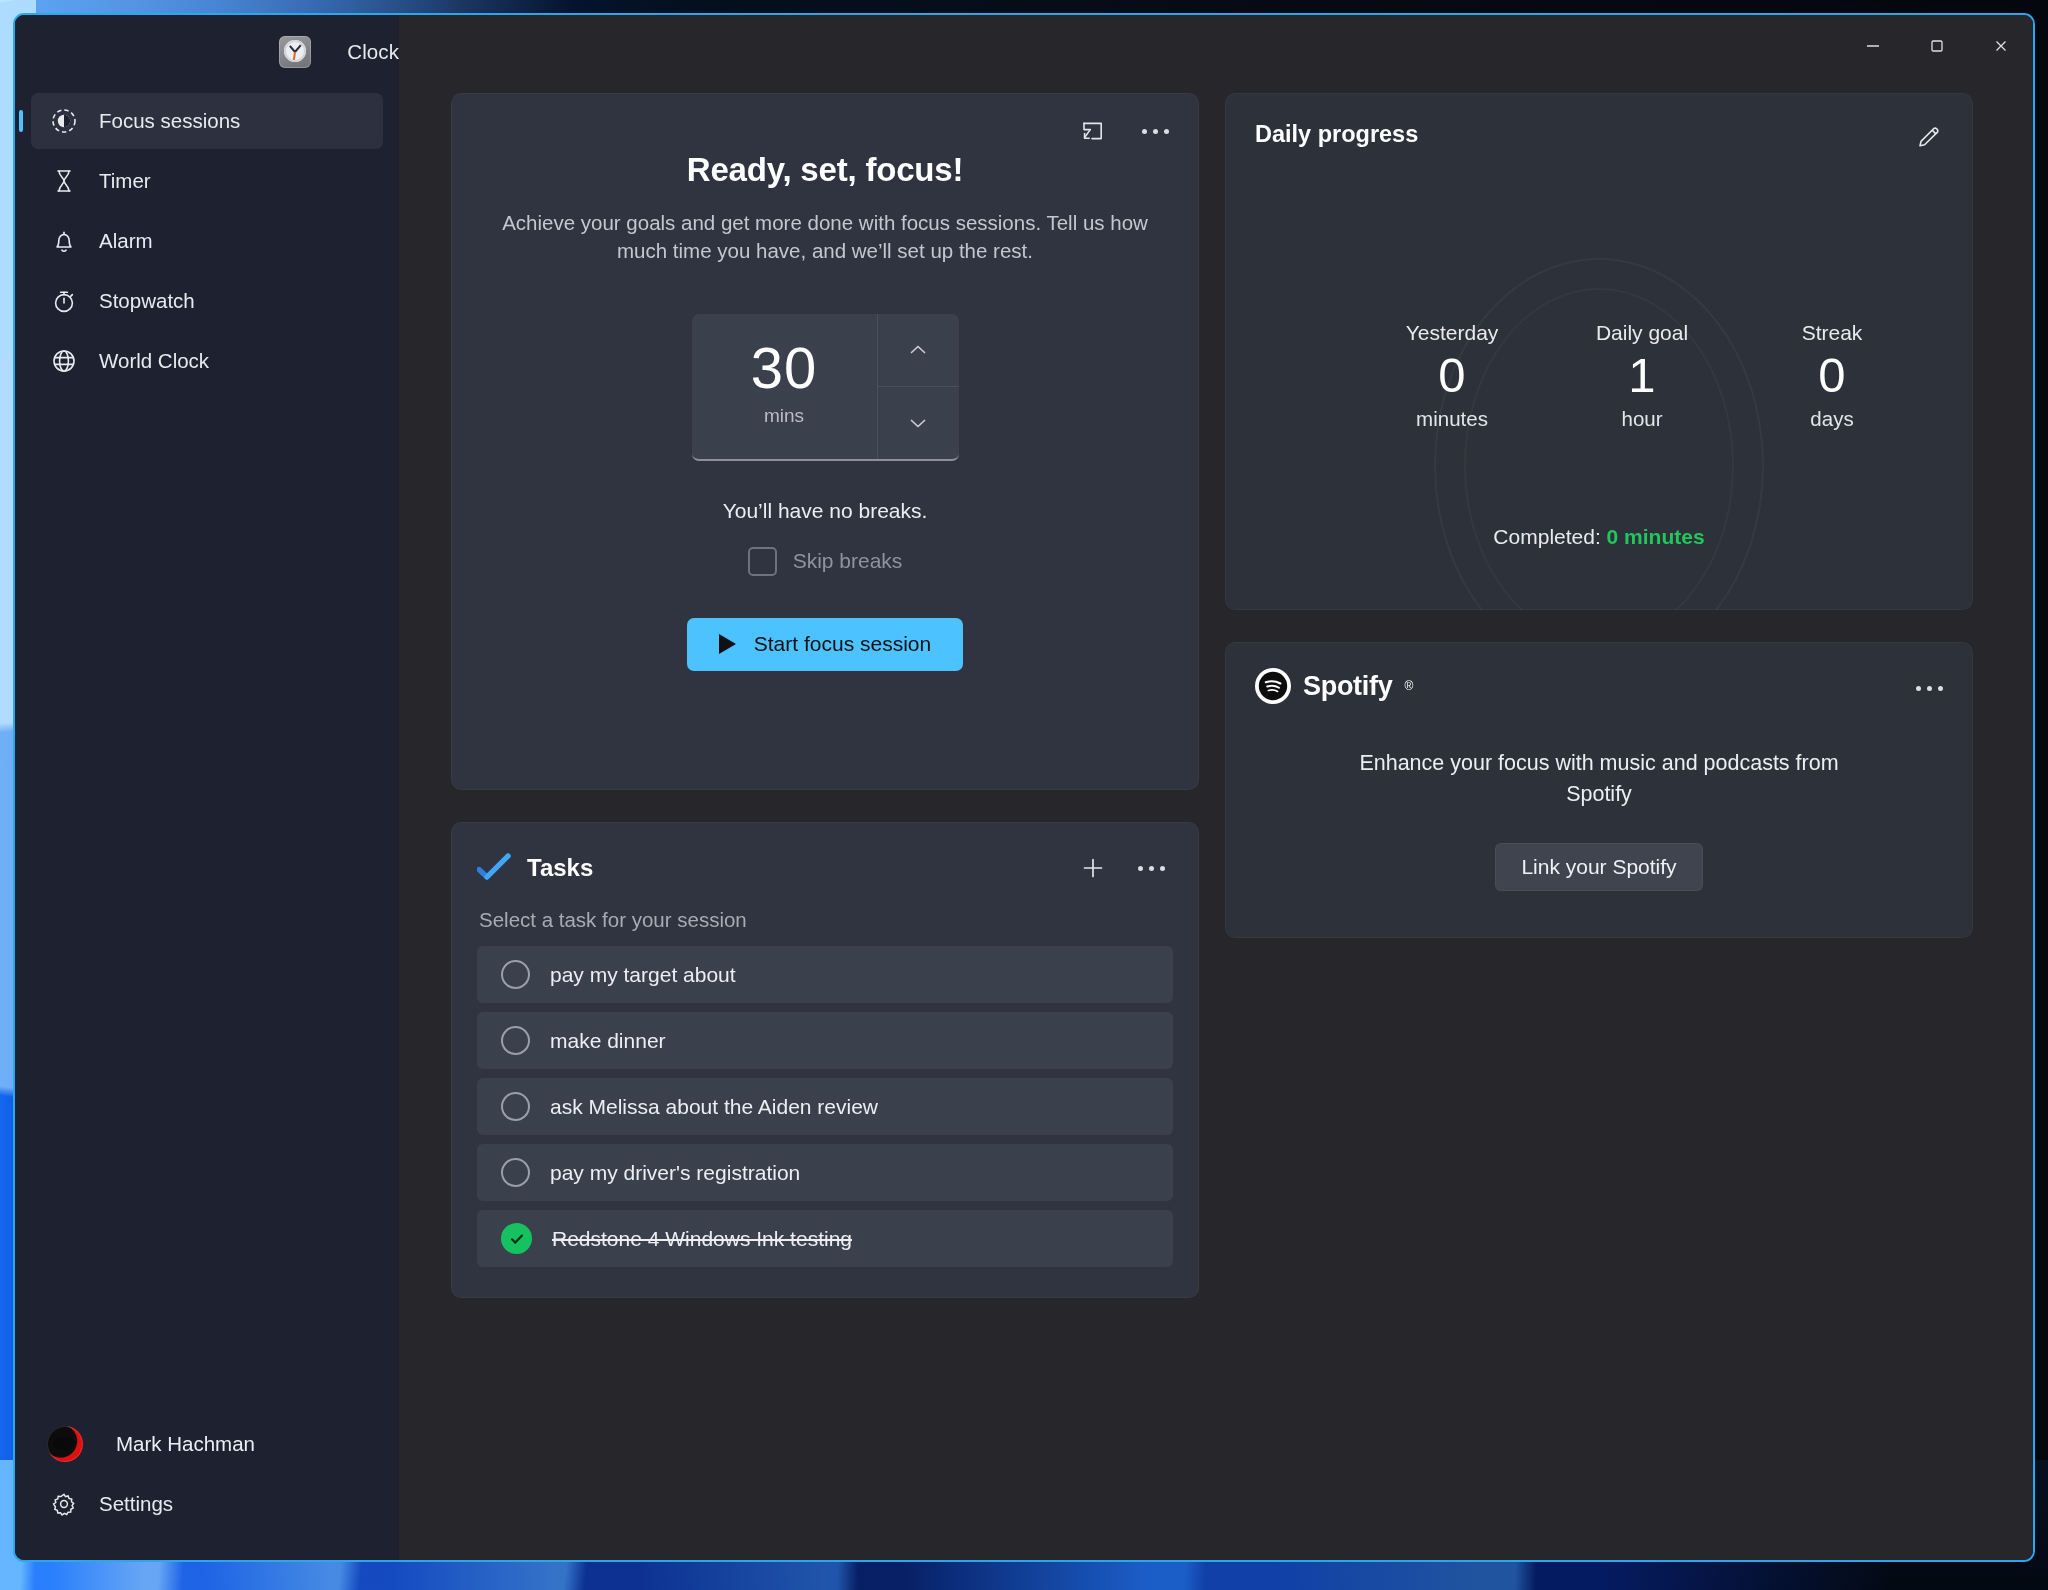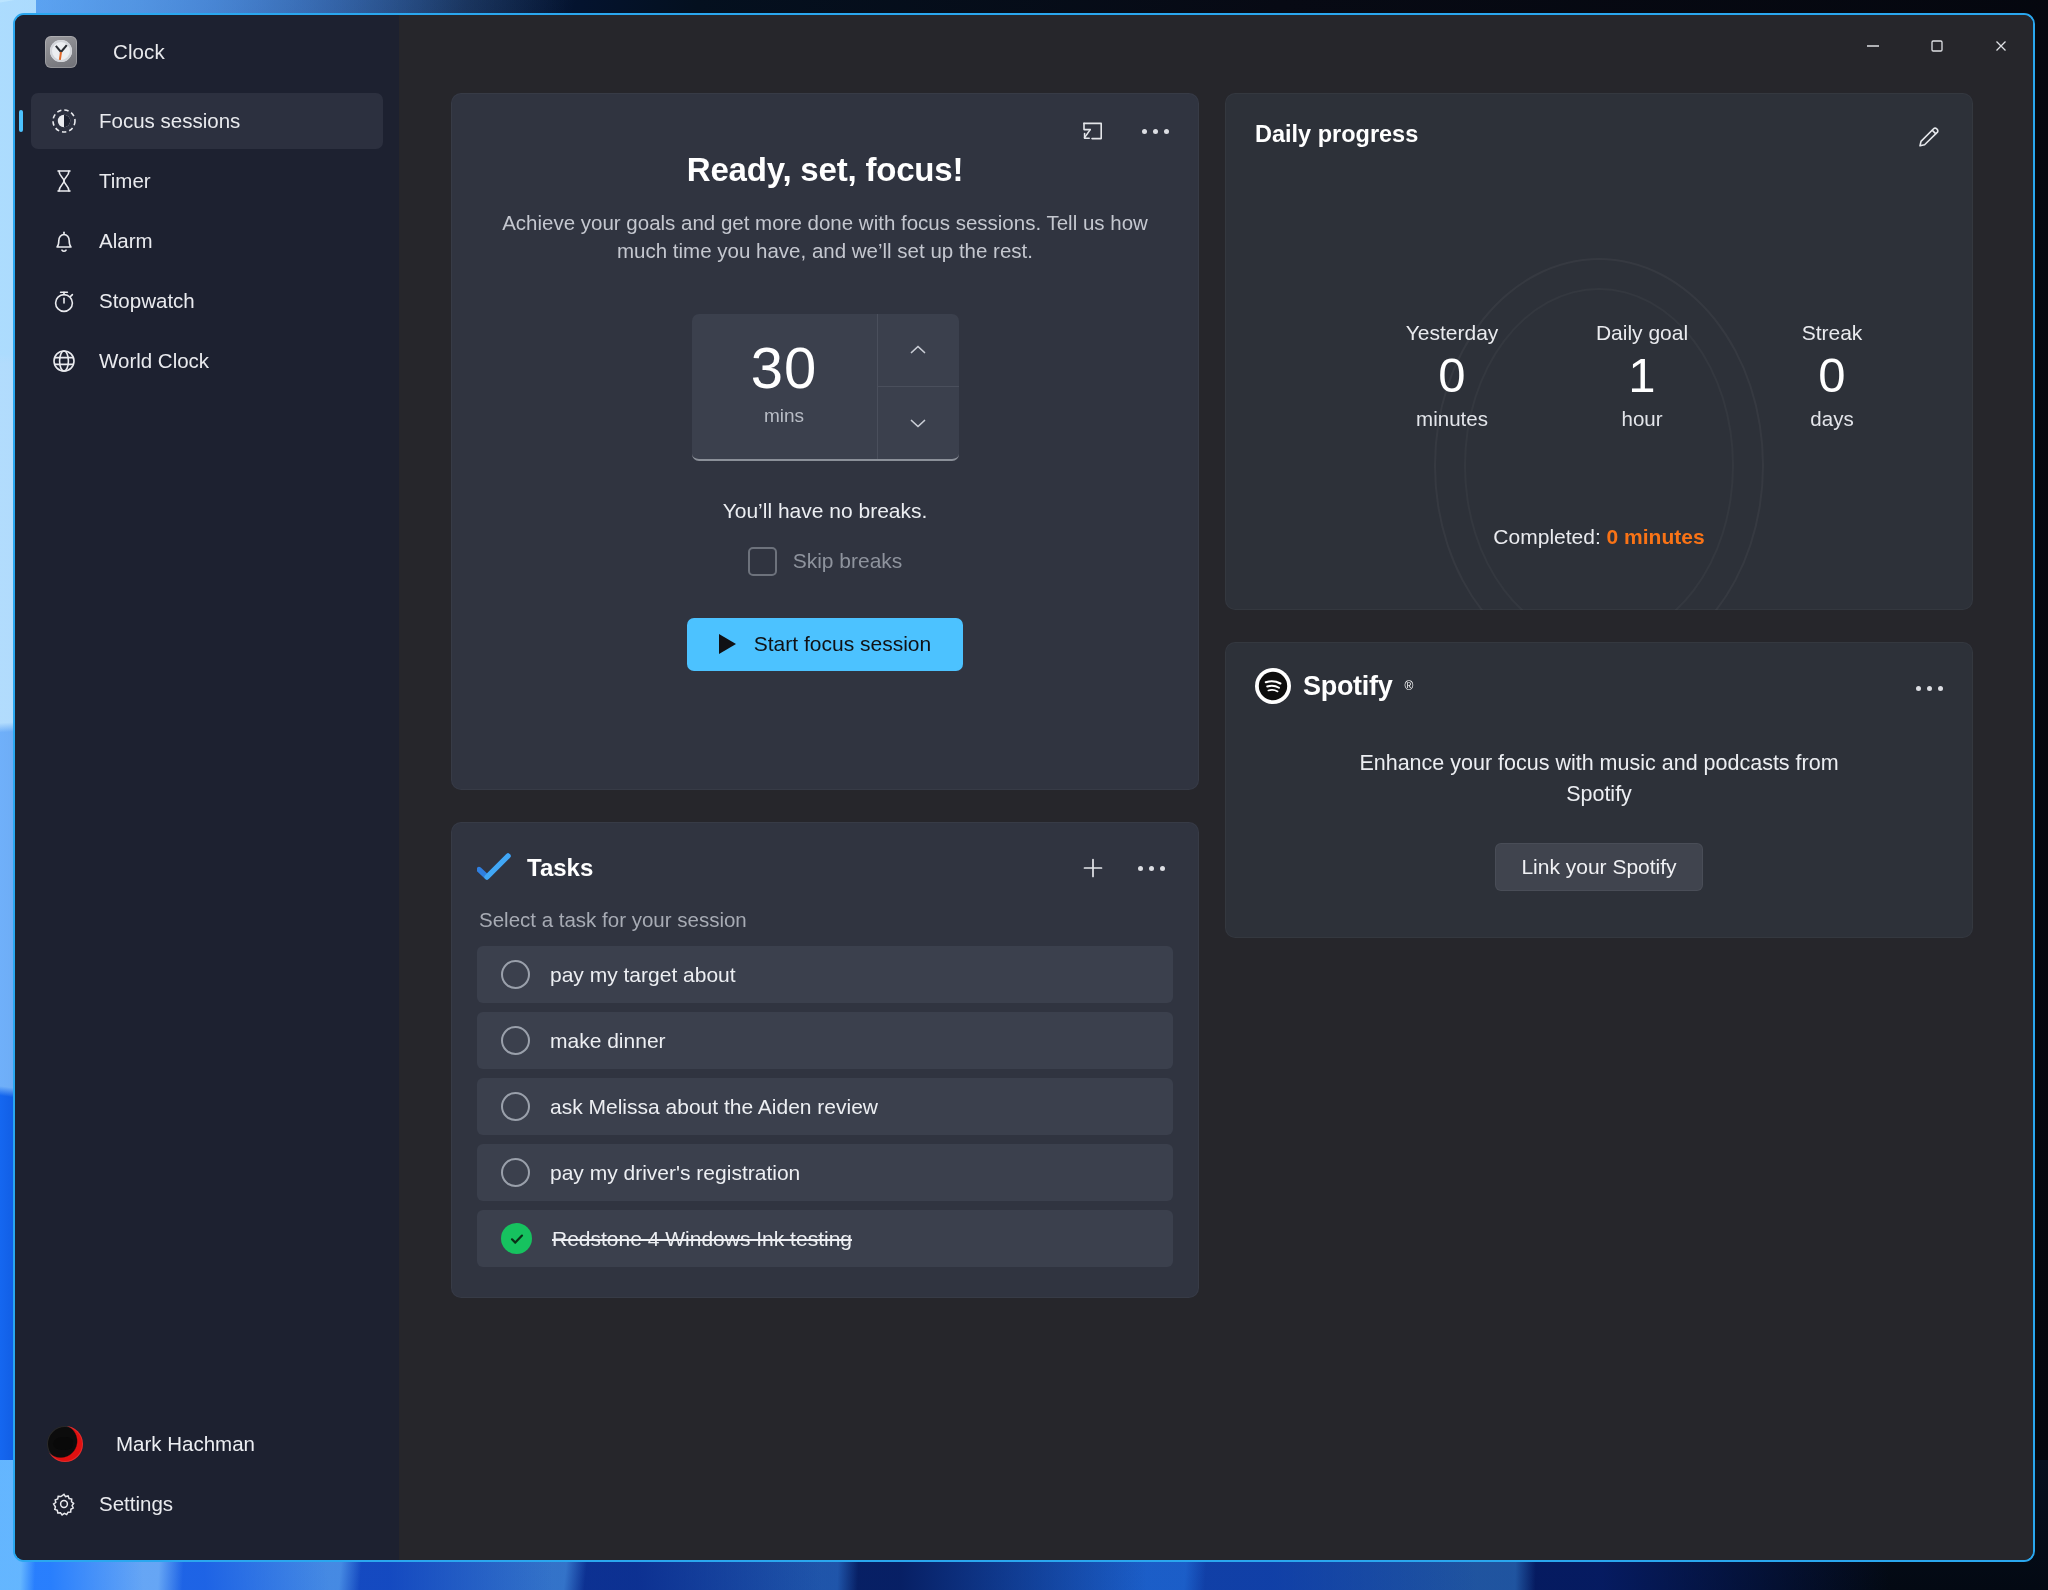--- a/index.html
+++ b/index.html
@@ -67,20 +67,21 @@
     display: flex; flex-direction: column;
     padding-top: 0;
     position: relative;
   }
   .app-title {
     display: flex; align-items: center;
     gap: 36px;
     height: 62px;
     padding-left: 30px;
     margin-top: 6px;
+    justify-content: flex-end;
   }
   .app-icon {
     width: 32px; height: 32px;
     border-radius: 6px;
     background: linear-gradient(160deg,#9a9a9e,#6f7076);
     position: relative; flex: none;
     box-shadow: inset 0 0 0 1px rgba(255,255,255,.22);
   }
   .app-icon .face {
     position: absolute; left: 5px; top: 4px;
@@ -315,21 +316,21 @@
     display: flex; justify-content: flex-end; padding: 0 46px;
   }
   .dp-stat { text-align: center; width: 190px; }
   .dp-stat-label { color: #e9eaee; font-size: 21px; }
   .dp-stat-num { color: #fff; font-size: 49px; line-height: 1.18; margin: 2px 0; }
   .dp-stat-unit { color: #e3e5ea; font-size: 20.5px; }
   .dp-completed {
     position: absolute; left: 0; right: 0; top: 432px;
     text-align: center; color: #e9eaee; font-size: 21px;
   }
-  .dp-completed b { color: #f97316; }
+  .dp-completed b { color: #22c55e; }
 
   
   #spotify-card { height: 296px; position: relative; padding: 26px 30px; }
   .sp-head { display: flex; align-items: center; gap: 12px; }
   .sp-logo { width: 36px; height: 36px; border-radius: 50%; background: #fff; display: flex; align-items: center; justify-content: center; flex: none; }
   .sp-word { color: #fff; font-size: 27px; font-weight: bold; letter-spacing: -.3px; }
   .sp-reg { color: #fff; font-size: 12px; vertical-align: super; }
   .sp-more { position: absolute; right: 22px; top: 24px; }
   .sp-text {
     text-align: center; color: #eceef2; font-size: 21.5px;

